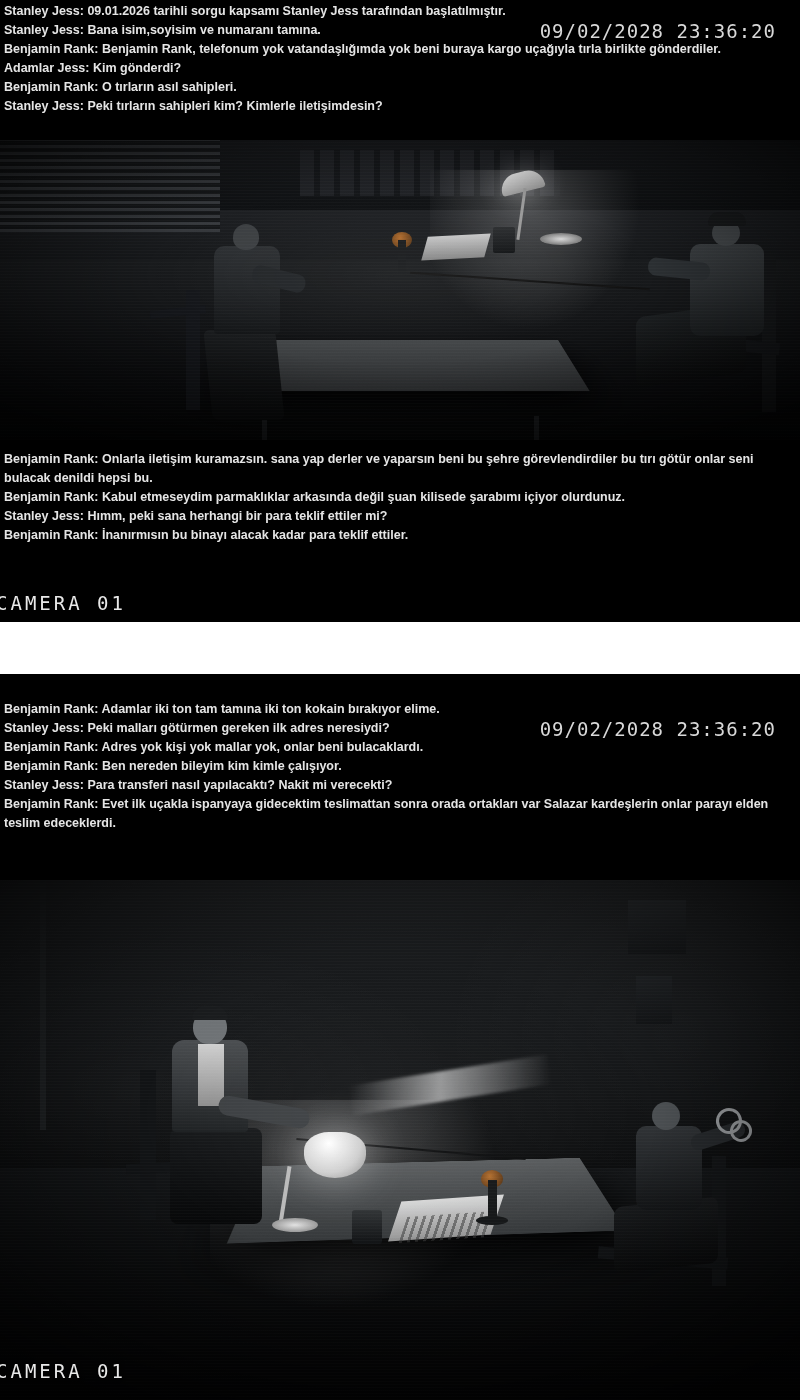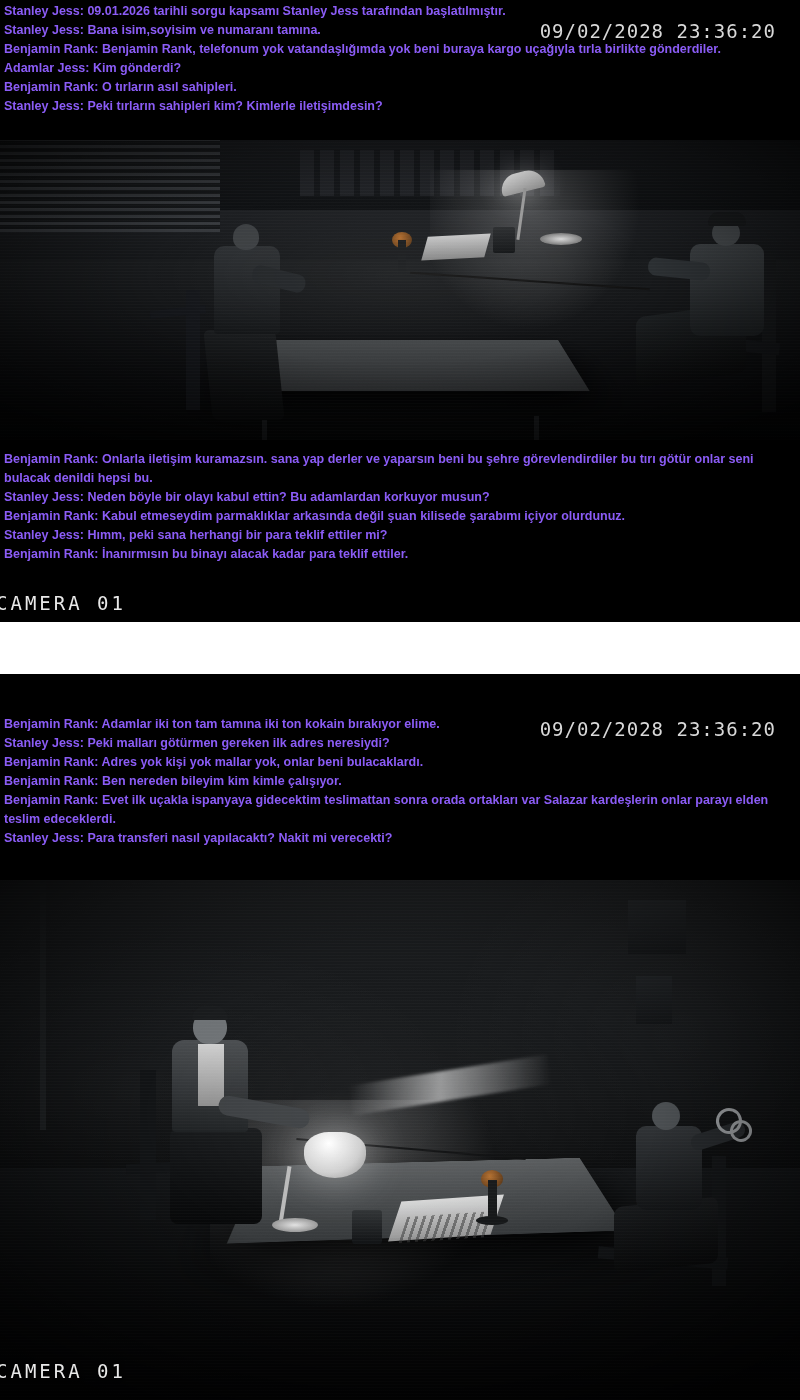--- a/index.html
+++ b/index.html
@@ -27,21 +27,21 @@
   #panel-1 { top: 0px;   height: 622px; }
   #panel-gap { position:absolute; left:0; top:622px; width:800px; height:52px; background:#fff; }
   #panel-2 { top: 674px; height: 726px; }
 
   
   .transcript {
     position: absolute;
     left: 0;
     width: 800px;
     padding: 2px 6px 2px 4px;
-    color: #8b5cf6;
+    color: #e5e5e5;
     font-size: 12.5px;
     line-height: 19px;
     font-weight: bold;
     text-shadow: 0 0 3px #000, 0 0 2px #000;
     z-index: 6;
   }
   .transcript .line { white-space: normal; }
 
   
   .timestamp {
@@ -306,40 +306,39 @@
       <div class="p1-figR-arm"></div>
       <div class="p1-figR-head"></div>
       <div class="p1-figR-hat"></div>
 
       <div class="grain"></div>
       <div class="vignette"></div>
     </div>
 
     <div class="transcript" style="top:448px;">
       <div class="line">Benjamin Rank: Onlarla iletişim kuramazsın. sana yap derler ve yaparsın beni bu şehre görevlendirdiler bu tırı götür onlar seni bulacak denildi hepsi bu.</div>
-      <div class="line">Stanley Jess: Neden böyle bir olayı kabul ettin? Bu adamlardan korkuyor musun?</div>
       <div class="line">Benjamin Rank: Kabul etmeseydim parmaklıklar arkasında değil şuan kilisede şarabımı içiyor olurdunuz.</div>
       <div class="line">Stanley Jess: Hımm, peki sana herhangi bir para teklif ettiler mi?</div>
       <div class="line">Benjamin Rank: İnanırmısın bu binayı alacak kadar para teklif ettiler.</div>
     </div>
 
     <div class="camera-label" style="top:592px;">CAMERA 01</div>
   </div>
 
   <div id="panel-gap"></div>
 
   <div class="panel" id="panel-2">
 
-    <div class="transcript" style="top:24px;margin-top:15px;">
+    <div class="transcript" style="top:24px;">
       <div class="line">Benjamin Rank: Adamlar iki ton tam tamına iki ton kokain bırakıyor elime.</div>
       <div class="line">Stanley Jess: Peki malları götürmen gereken ilk adres neresiydi?</div>
       <div class="line">Benjamin Rank: Adres yok kişi yok mallar yok, onlar beni bulacaklardı.</div>
       <div class="line">Benjamin Rank: Ben nereden bileyim kim kimle çalışıyor.</div>
+      <div class="line">Stanley Jess: Para transferi nasıl yapılacaktı? Nakit mi verecekti?</div>
       <div class="line">Benjamin Rank: Evet ilk uçakla ispanyaya gidecektim teslimattan sonra orada ortakları var Salazar kardeşlerin onlar parayı elden teslim edeceklerdi.</div>
-      <div class="line">Stanley Jess: Para transferi nasıl yapılacaktı? Nakit mi verecekti?</div>
     </div>
 
     <div class="timestamp" style="top:44px;">09/02/2028 23:36:20</div>
 
     <div class="scene" id="scene-2" style="top:206px;">
       <div class="p2-wall"></div>
       <div class="p2-wall-tex"></div>
       <div class="p2-pipe"></div>
       <div class="p2-shelf"></div>
       <div class="p2-shelf2"></div>

